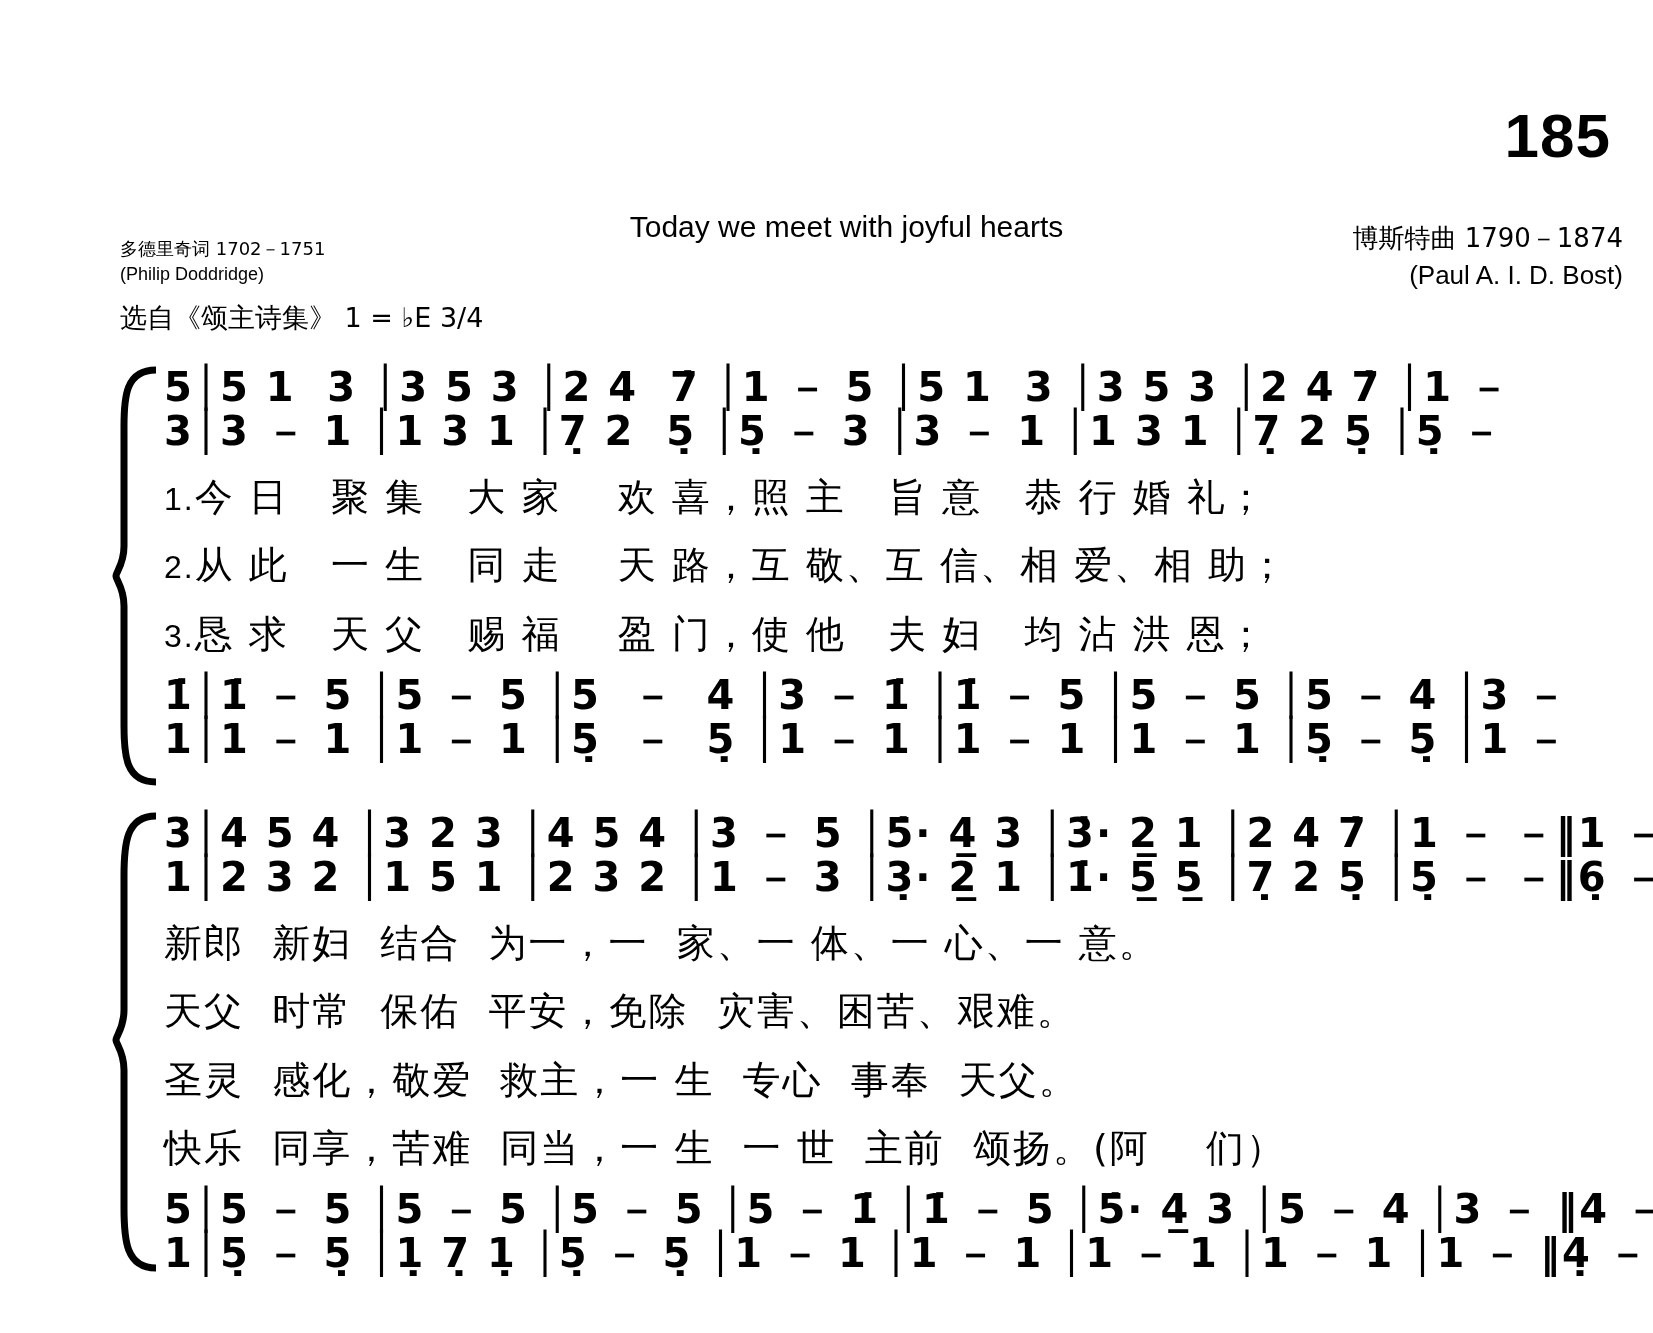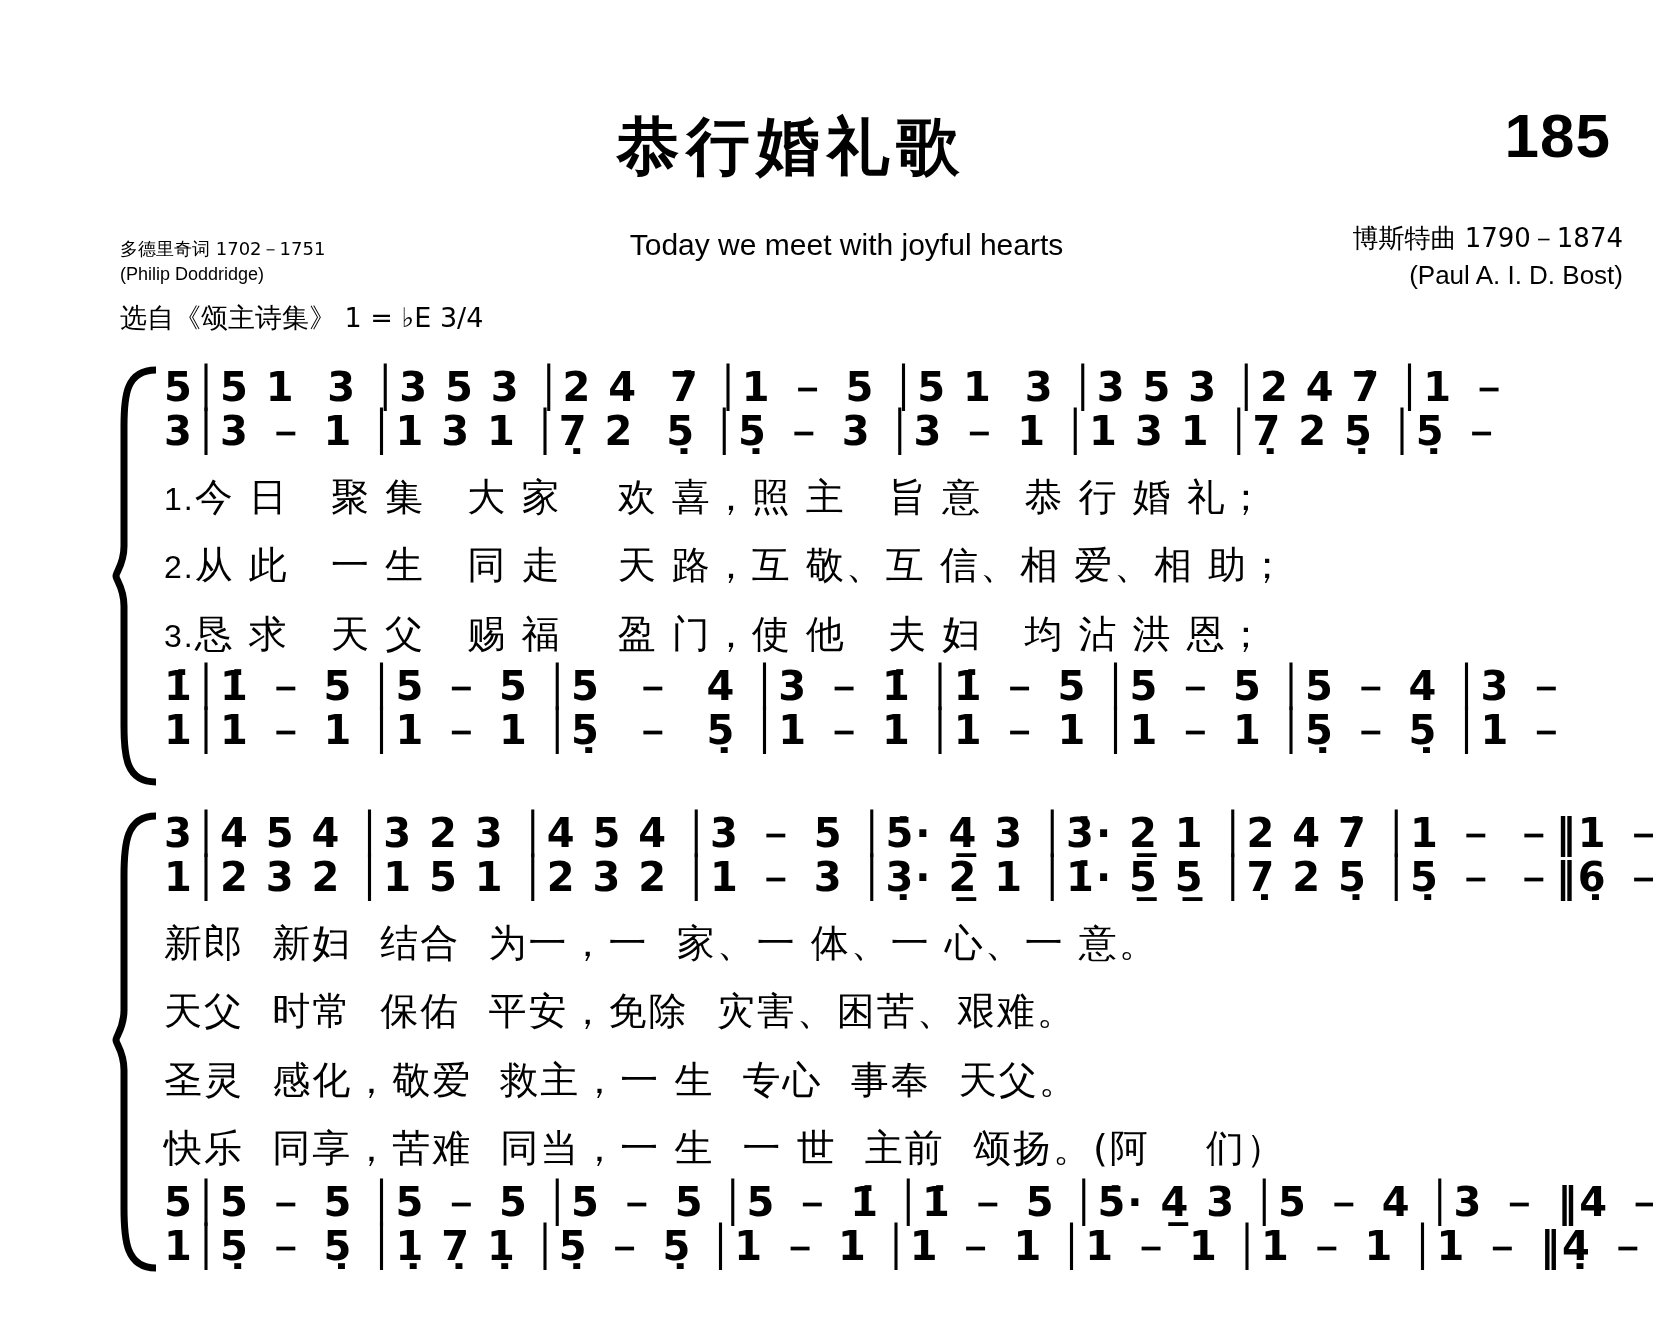--- a/index.html
+++ b/index.html
@@ -40,21 +40,21 @@
     font-size: 63px;
     font-weight: bold;
     letter-spacing: 7px;
     font-family: "DejaVu Sans", sans-serif;
     padding-right: 70px;
   }
   .title-en {
     position: absolute;
     left: 0;
     right: 0;
-    top: 228px;
+    top: 210px;
     text-align: center;
     font-size: 30px;
     font-family: "Liberation Sans", sans-serif;
     padding-left: 40px;
   }
   .credit-left {
     position: absolute;
     left: 120px;
     top: 236px;
     font-size: 18px;
@@ -124,32 +124,31 @@
     white-space: pre;
     font-family: "DejaVu Sans", sans-serif;
     font-weight: 500;
     margin-top: 22px;
   }
   .lyric-num {
     font-family: "Liberation Sans", sans-serif;
     font-size: 32px;
   }
   .verse-block { margin-top: 6px; }
-  .lower-block { margin-top: 8px; }
+  .lower-block { margin-top: 17px; }
   .lyric-block-2 { margin-top: 14px; margin-bottom: 10px; }
 
   .sys2-rows { margin-left: 52px; }
 </style>
 </head>
 <body>
 
 <div class="page">
 
   <div class="hymn-number">185</div>
-  <div class="title-cn">恭行婚礼歌</div>
   <div class="title-en">Today we meet with joyful hearts</div>
 
   <div class="credit-left">
     <div>多德里奇词  1702－1751</div>
     <div class="l2">(Philip Doddridge)</div>
   </div>
 
   <div class="credit-right">
     <div>博斯特曲  1790－1874</div>
     <div class="l2">(Paul A. I. D. Bost)</div>

